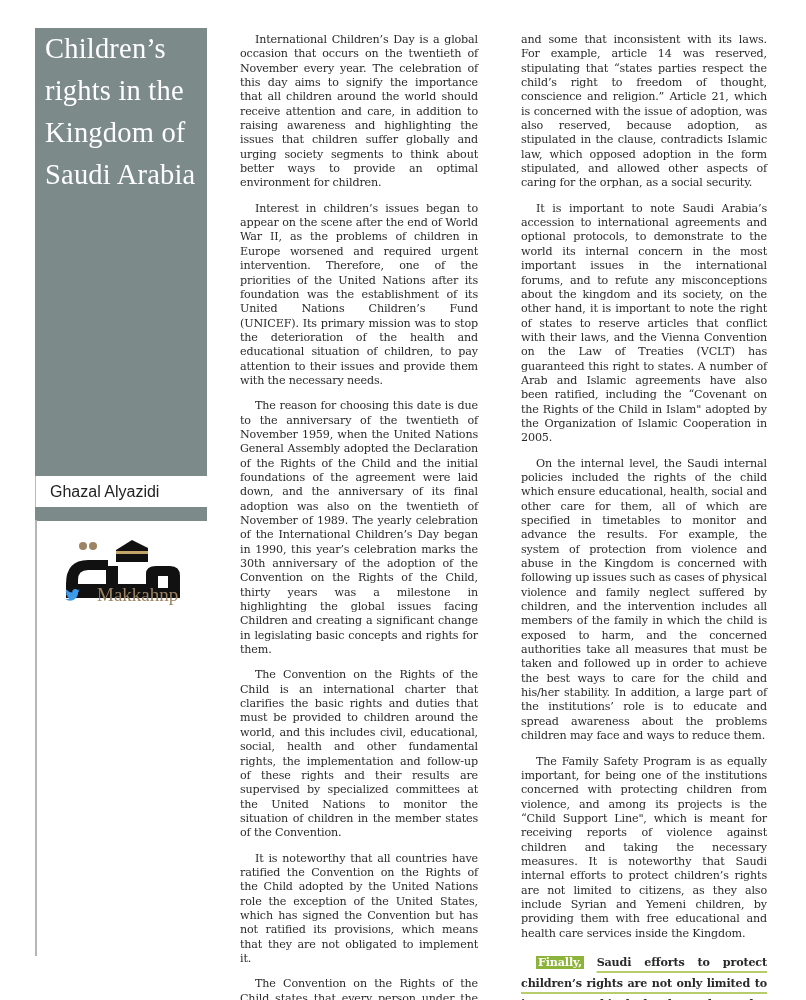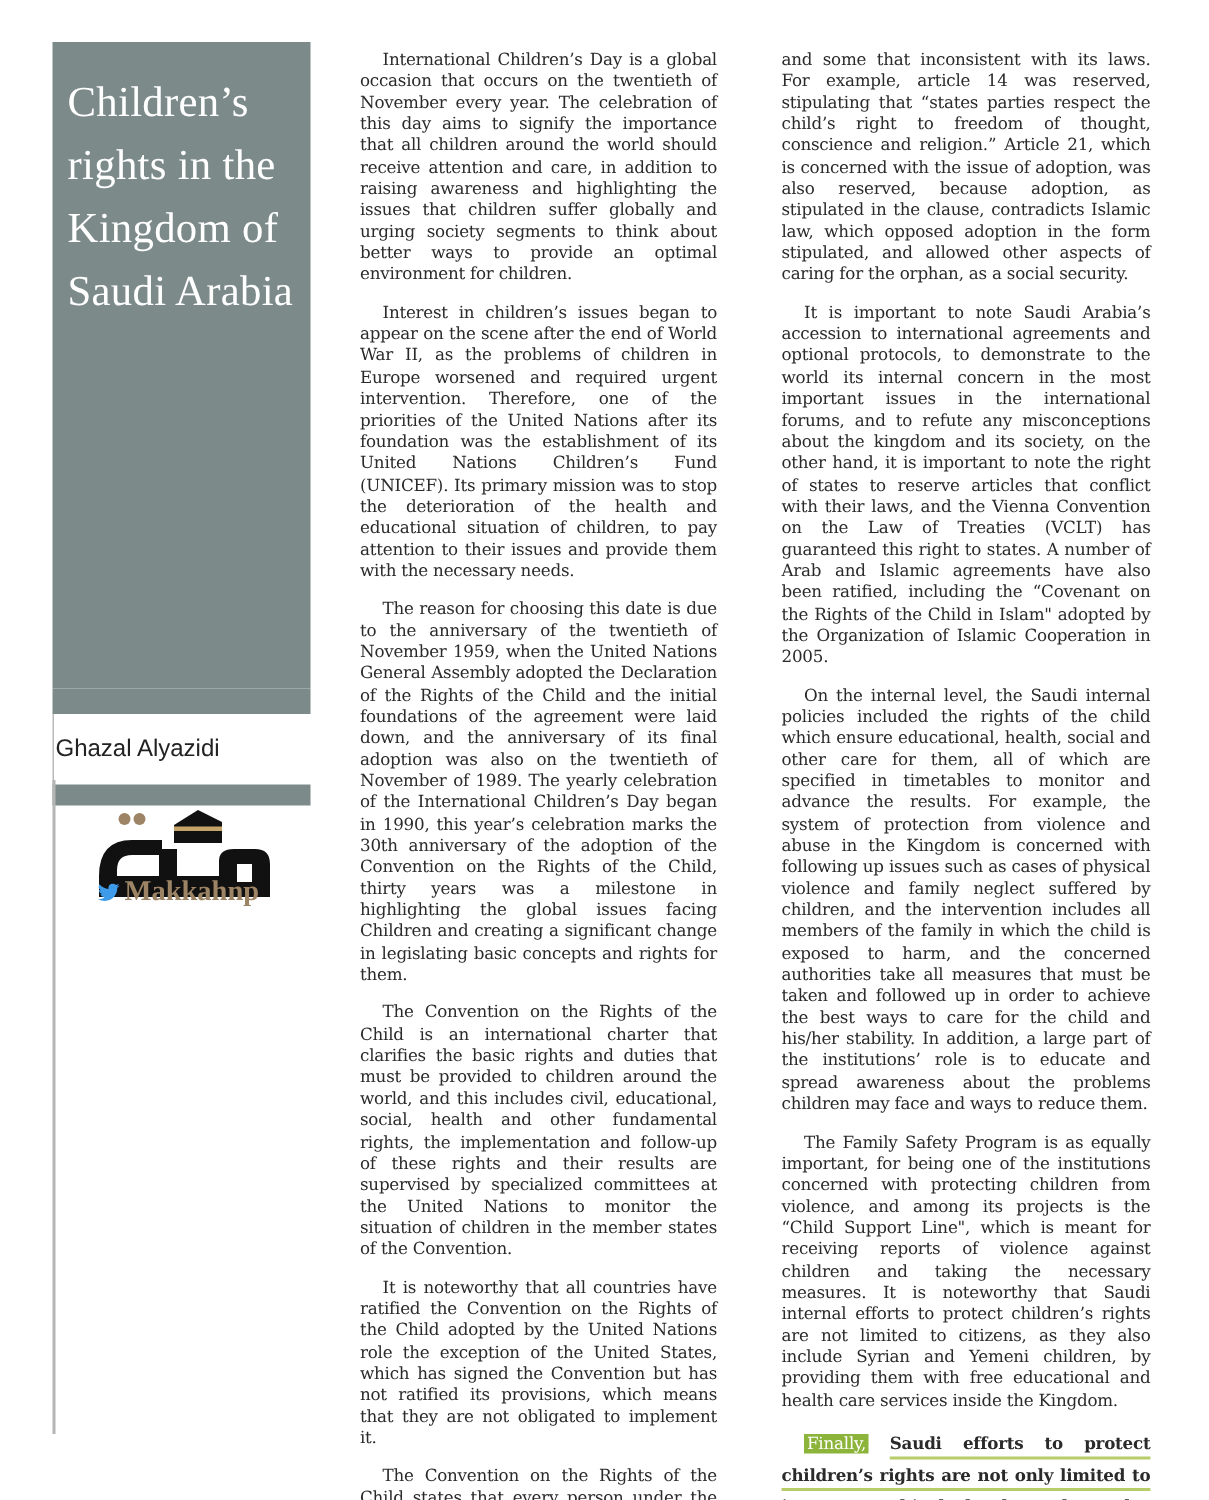--- a/index.html
+++ b/index.html
@@ -1,39 +1,39 @@
 <!DOCTYPE html>
 <html><head>
 <meta charset="utf-8">
 <style>
   html, body { margin: 0; padding: 0; background: #ffffff; }
   body { width: 806px; height: 1000px; position: relative; overflow: hidden;
          font-family: "DejaVu Serif", serif; color: #2a2a2a; }
   .sidebar { position: absolute; left: 35px; top: 28px; width: 172px; }
-  .title-box { background: #7c8a8a; height: 431px; padding: 20px 10px 0 10px; box-sizing: border-box; }
+  .title-box { background: #7c8a8a; height: 431px; padding: 0 10px 0 10px; box-sizing: border-box; }
   .title-box h1 { margin: 0; font-family: "Liberation Serif", serif; font-weight: normal;
                   color: #ffffff; font-size: 28.5px; line-height: 42px; letter-spacing: 0.2px; }
   .gray-gap { background: #7c8a8a; height: 17px; }
-  .author-band { background: #ffffff; height: 47px; border-left: 1px solid #b9b9b9;
-                 display: flex; align-items: center; padding-left: 1px; box-sizing: border-box; }
+  .author-band { background: #ffffff; height: 31px; border-left: 1px solid #b9b9b9;
+                 display: flex; align-items: center; padding-left: 14px; box-sizing: border-box; }
   .author-band span { font-family: "Liberation Sans", sans-serif; font-size: 16px; color: #222; }
   .gray-strip { background: #7c8a8a; height: 14px; }
   .left-rule { position: absolute; left: 35px; top: 520px; width: 2px; height: 436px; background: #b5b5b5; }
   .logo { position: absolute; left: 58px; top: 534px; width: 130px; height: 80px; }
-  .logo-handle { position: absolute; left: 65px; top: 584px; display: flex; align-items: center; gap: 3px; font-weight: bold; }
+  .logo-handle { position: absolute; left: 65px; top: 584px; display: flex; align-items: center; gap: 17px; }
   .logo-handle .tw { width: 15px; height: 12px; }
   .logo-handle span { font-family: "Liberation Serif", serif; font-size: 19px; color: #9c8464; }
 
   .col { position: absolute; top: 22px; width: 260px; font-size: 11.15px; line-height: 14.35px;
          text-align: justify; letter-spacing: -0.15px; }
   .col p { margin: 11px; text-indent: 15px; hyphens: none; }
   #col1 { left: 229px; }
   #col2 { left: 510px; width: 268px; }
   .highlight-para { text-indent: 15px; }
-  .highlight-para .lead { background: #8db43a; color: #ffffff; padding: 0 2px; font-weight: normal; }
+  .highlight-para .lead { background: #8db43a; color: #ffffff; padding: 0 2px; font-weight: bold; }
   .hl { font-weight: bold; line-height: 21.1px; text-decoration: underline; text-decoration-color: #b7cc6a;
         text-decoration-thickness: 2px; text-underline-offset: 5px; }
 </style>
 </head>
 <body>
 
 <div class="sidebar">
   <div class="title-box">
     <h1>Children’s rights in the Kingdom of Saudi Arabia</h1>
   </div>

